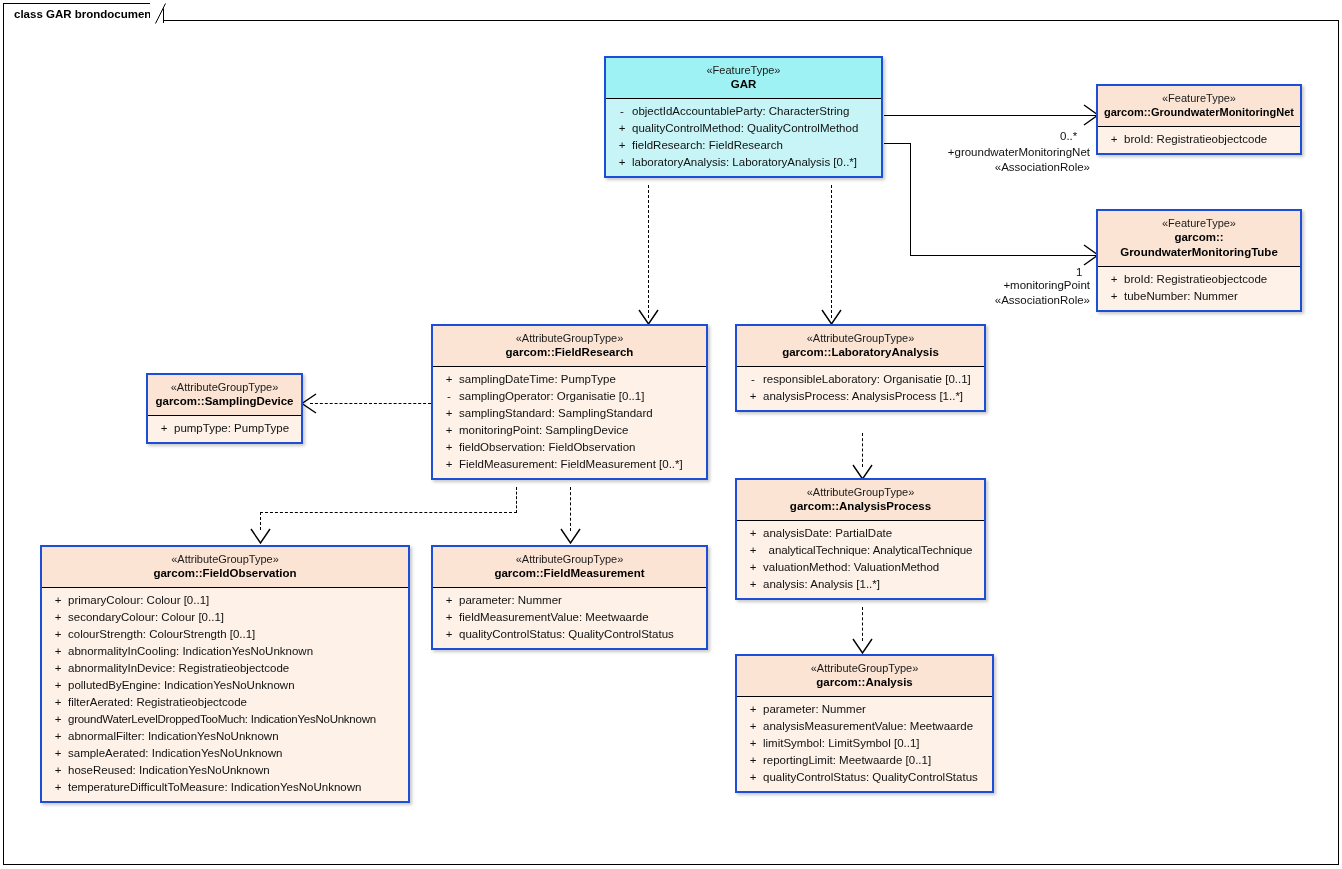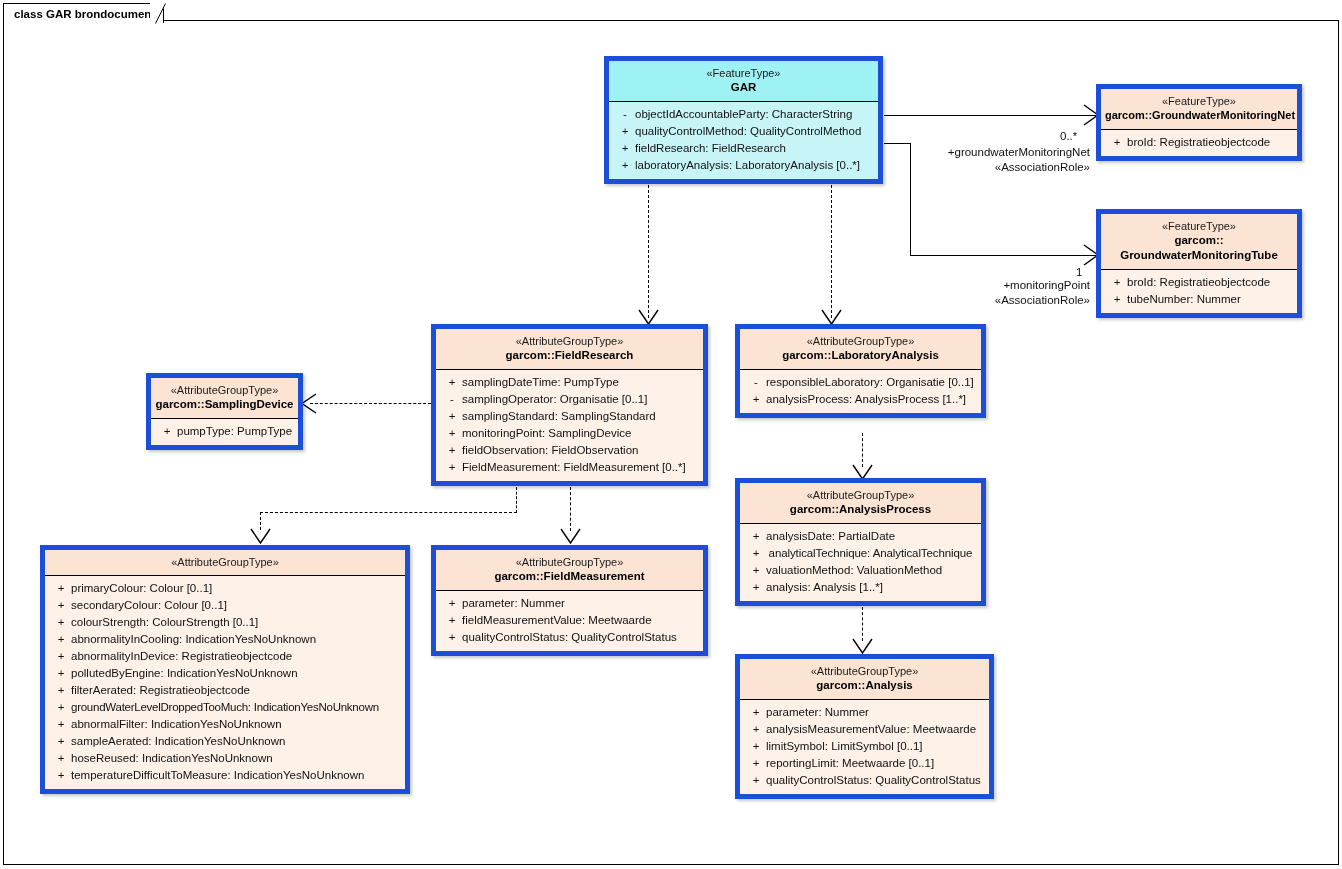--- a/index.html
+++ b/index.html
@@ -44,21 +44,21 @@
   #tab-corner {
     position: absolute;
     left: 150px; top: 3px;
     width: 22px; height: 21px;
     z-index: 6;
   }
 
   
   .uml {
     position: absolute;
-    border: 5px solid #1d4ed8;
+    border: 2px solid #1d4ed8;
     background: #fdf1e8;
     box-shadow: 2px 2px 3px rgba(0,0,0,0.22);
     z-index: 3;
   }
   .uml .head {
     border-bottom: 1px solid #000;
     padding: 5px 4px 6px 4px;
     text-align: center;
     background: #fbe4d4;
   }
@@ -333,20 +333,21 @@
       <div class="attr">
         <span class="vis">+</span>
         <span class="sig">pumpType: PumpType</span>
       </div>
     </div>
   </div>
 
   <div class="uml" style="left:40px; top:545px; width:370px;">
     <div class="head">
       <div class="stereo">«AttributeGroupType»</div>
+      <div class="cname">garcom::FieldObservation</div>
     </div>
     <div class="body">
       <div class="attr">
         <span class="vis">+</span>
         <span class="sig">primaryColour: Colour [0..1]</span>
       </div>
       <div class="attr">
         <span class="vis">+</span>
         <span class="sig">secondaryColour: Colour [0..1]</span>
       </div>

